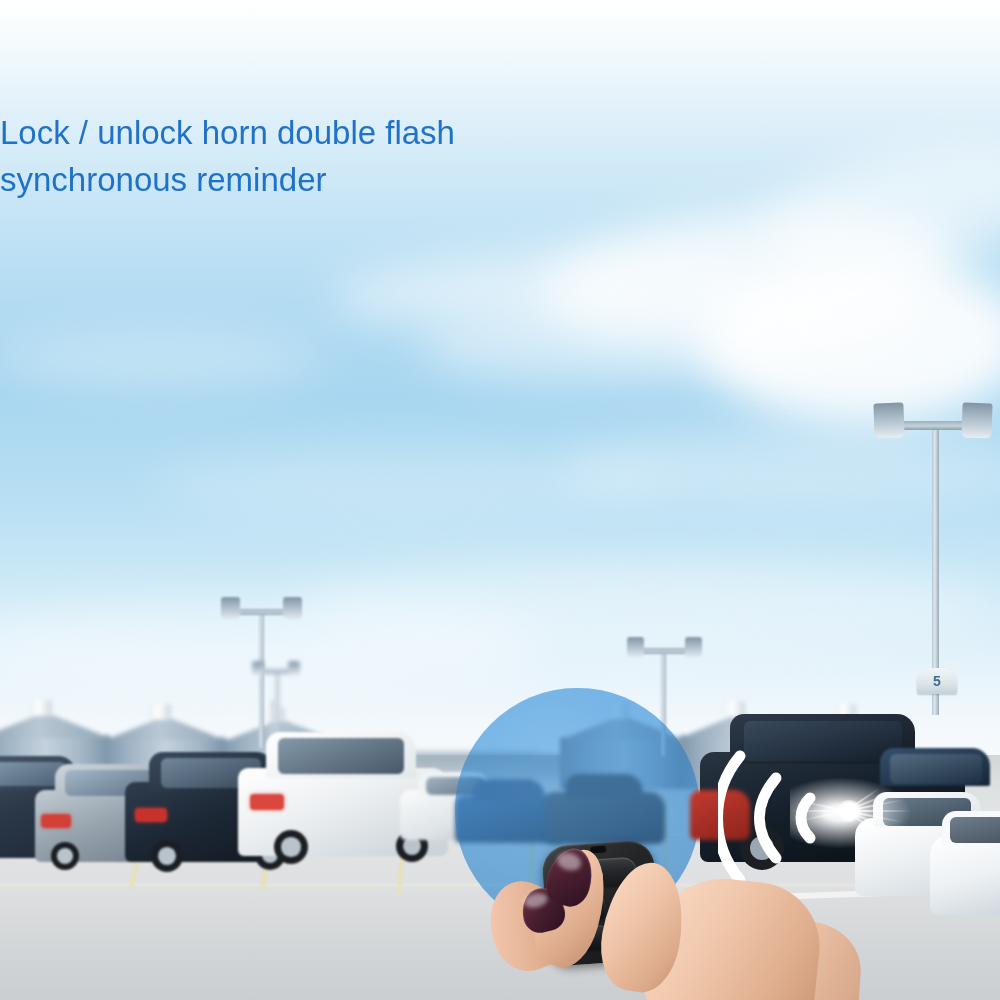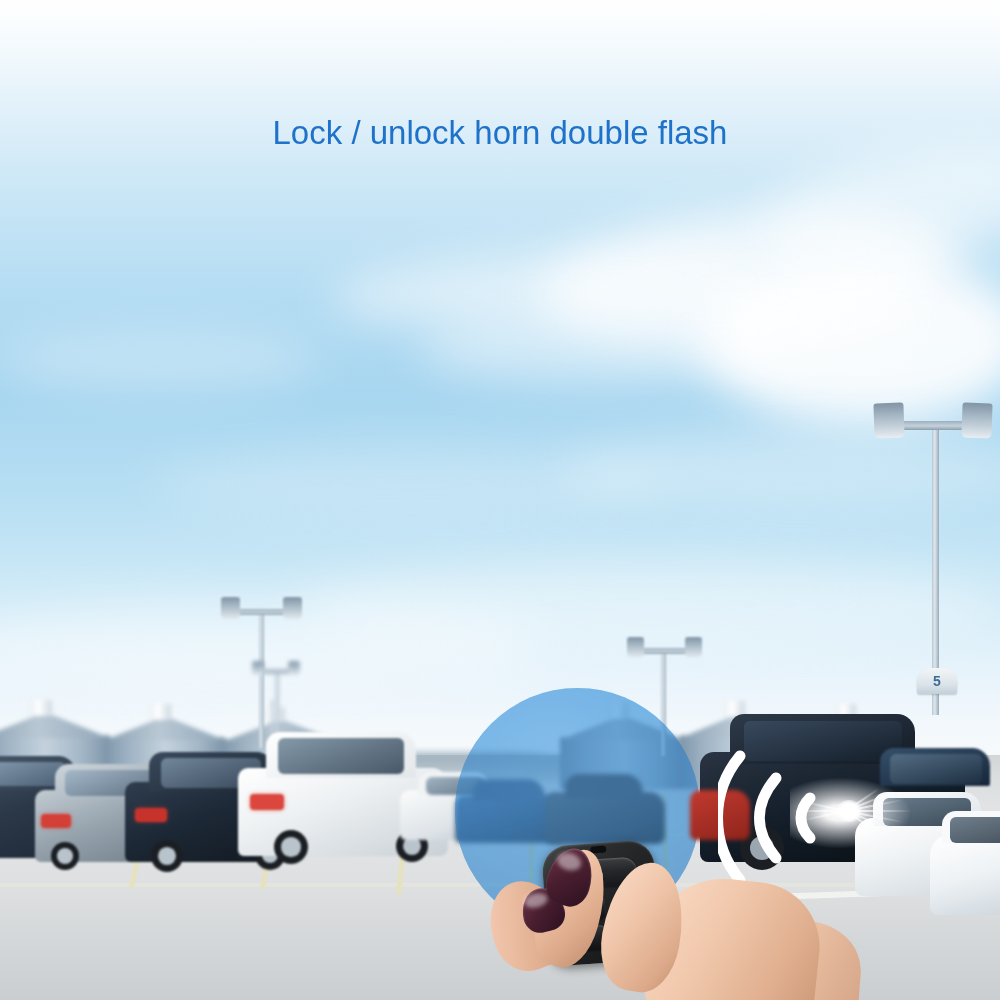--- a/index.html
+++ b/index.html
@@ -55,21 +55,20 @@
     font-weight:bold;
     font-size:52px;
     letter-spacing:0.5px;
     color:#1868c8;
     font-family:"Liberation Sans", sans-serif;
     line-height:1.05;
     white-space:nowrap;
   }
   .subline {
     position:absolute; left:0; top:110px; width:1000px;
-    text-align:center;
     font-size:33px;
     color:#1f72c9;
     font-family:"Liberation Sans", sans-serif;
     line-height:1.42;
   }
   .subline .l2 { display:block; }
 
   
   .ground {
     position:absolute; left:0; top:755px; width:1000px; height:245px;
@@ -523,15 +522,16 @@
          border-radius:44% 38% 30% 30% / 46% 40% 30% 30%;
          background:linear-gradient(115deg,#fbdcc7 0%,#f0c7ab 38%,#dfae8e 72%,#c89472 100%);"></div>
 
     <div class="finger" style="left:210px; top:20px; width:150px; height:120px; transform:rotate(4deg); z-index:1;
          border-radius:40% 36% 28% 28% / 44% 40% 30% 30%;
          background:linear-gradient(115deg,#f7d4be 0%,#eac0a4 50%,#d2a082 100%);"></div>
   </div>
 
   <div class="subline">
     <span class="l1">Lock / unlock horn double flash</span>
+    <span class="l2">synchronous reminder</span>
   </div>
 
 </div>
 
 </body></html>

